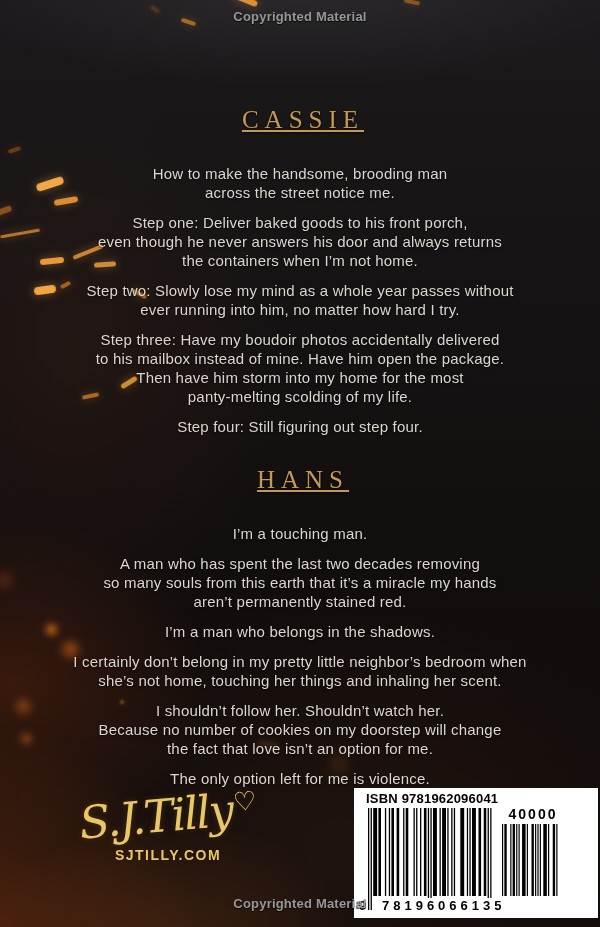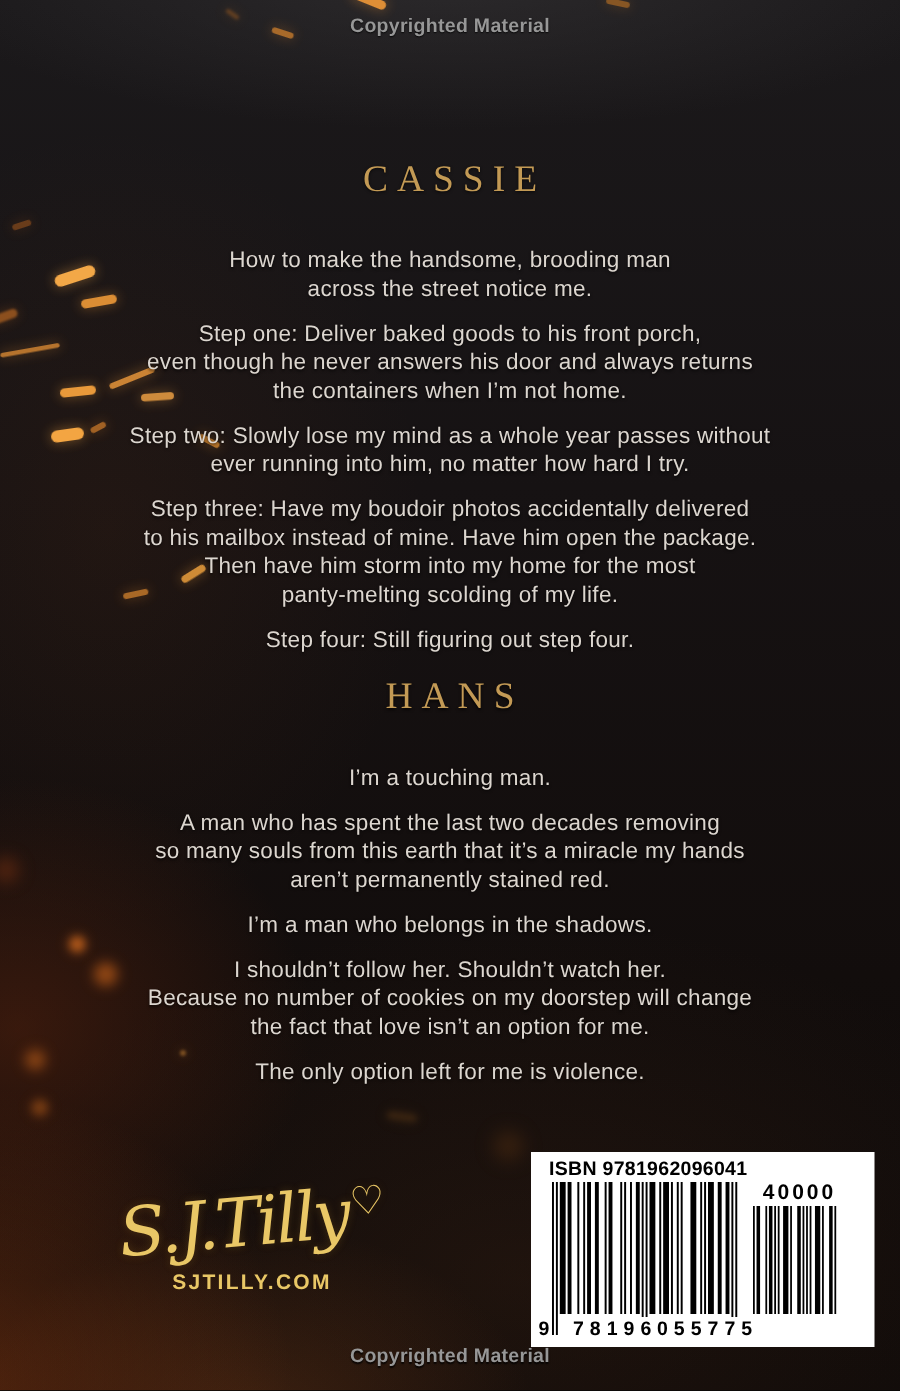--- a/index.html
+++ b/index.html
@@ -27,37 +27,38 @@
   .blurb{
     position:absolute;top:106px;left:20px;width:560px;text-align:center;
     color:#dcd6cf;font-size:15px;line-height:19px;letter-spacing:.2px;
     text-shadow:0 1px 2px rgba(0,0,0,.65);
   }
   .blurb h2{
     font-family:"Liberation Serif",serif;font-weight:normal;
     font-size:25px;line-height:28px;letter-spacing:6px;
     color:#c39a55;margin:0 0 1px 0;text-indent:6px;
     text-shadow:0 1px 2px rgba(0,0,0,.7);
+    text-decoration:underline;
   }
-  .blurb h2.hans{margin-top:15px;}
+  .blurb h2.hans{margin-top:30px;}
   .blurb p{margin:11px 0 0 0;white-space:pre-line;}
   .blurb p.first{margin-top:30px;}
   .logo{position:absolute;left:78px;top:778px;width:180px;text-align:center;}
   .logo .script{
     font-family:"DejaVu Serif",serif;font-style:italic;
     font-size:45px;line-height:60px;color:#e9c766;white-space:nowrap;
     transform:rotate(-5deg);letter-spacing:-2px;
     text-shadow:0 0 6px rgba(180,130,30,.25);
   }
   .logo .heart{font-size:26px;vertical-align:14px;letter-spacing:0;margin-left:2px;}
   .logo .site{
     margin-top:1px;color:#e9c766;font-weight:bold;
     font-size:14px;letter-spacing:1.5px;
   }
-  .barcode-box{position:absolute;left:354px;top:768px;width:229px;height:130px;background:#fff;}
+  .barcode-box{position:absolute;left:354px;top:788px;width:229px;height:130px;background:#fff;padding-left:15px;}
   .barcode-box .isbn{
     position:absolute;left:12px;top:3px;color:#000;
     font-size:13px;font-weight:bold;letter-spacing:.2px;
   }
   .barcode-box svg{position:absolute;left:0;top:0;}
   .ean-digit{position:absolute;color:#000;font-size:13px;font-weight:bold;background:#fff;padding:0 2px;}
   .ean-9{left:3px;top:110px;}
   .ean-group1{left:26px;top:110px;letter-spacing:4px;}
   .ean-group2{left:82px;top:110px;letter-spacing:4px;}
   .price-code{
@@ -113,20 +114,22 @@
 to his mailbox instead of mine. Have him open the package.
 Then have him storm into my home for the most
 panty-melting scolding of my life.</p>
     <p>Step four: Still figuring out step four.</p>
     <h2 class="hans">HANS</h2>
     <p class="first">I’m a touching man.</p>
     <p>A man who has spent the last two decades removing
 so many souls from this earth that it’s a miracle my hands
 aren’t permanently stained red.</p>
     <p>I’m a man who belongs in the shadows.</p>
+    <p>I certainly don’t belong in my pretty little neighbor’s bedroom when
+she’s not home, touching her things and inhaling her scent.</p>
     <p>I shouldn’t follow her. Shouldn’t watch her.
 Because no number of cookies on my doorstep will change
 the fact that love isn’t an option for me.</p>
     <p>The only option left for me is violence.</p>
   </main>
 
   <div class="logo">
     <div class="script"><span>S.J.Tilly</span><span class="heart">♡</span></div>
     <div class="site">SJTILLY.COM</div>
   </div>
@@ -176,19 +179,19 @@
         <rect x="183.40" y="36" width="1.18" height="72" fill="#000"></rect>
         <rect x="185.76" y="36" width="1.18" height="72" fill="#000"></rect>
         <rect x="189.30" y="36" width="3.54" height="72" fill="#000"></rect>
         <rect x="194.02" y="36" width="1.18" height="72" fill="#000"></rect>
         <rect x="198.74" y="36" width="2.36" height="72" fill="#000"></rect>
         <rect x="202.28" y="36" width="1.18" height="72" fill="#000"></rect>
       </svg>
     <div class="isbn">ISBN 9781962096041</div>
     <div class="ean-digit ean-9">9</div>
     <div class="ean-digit ean-group1">781962</div>
-    <div class="ean-digit ean-group2">055775</div>
+    <div class="ean-digit ean-group2">066135</div>
     <div class="price-code">40000</div>
   </div>
 
   <div class="watermark bottom">Copyrighted Material</div>
 
 </div>
 
 </body></html>

